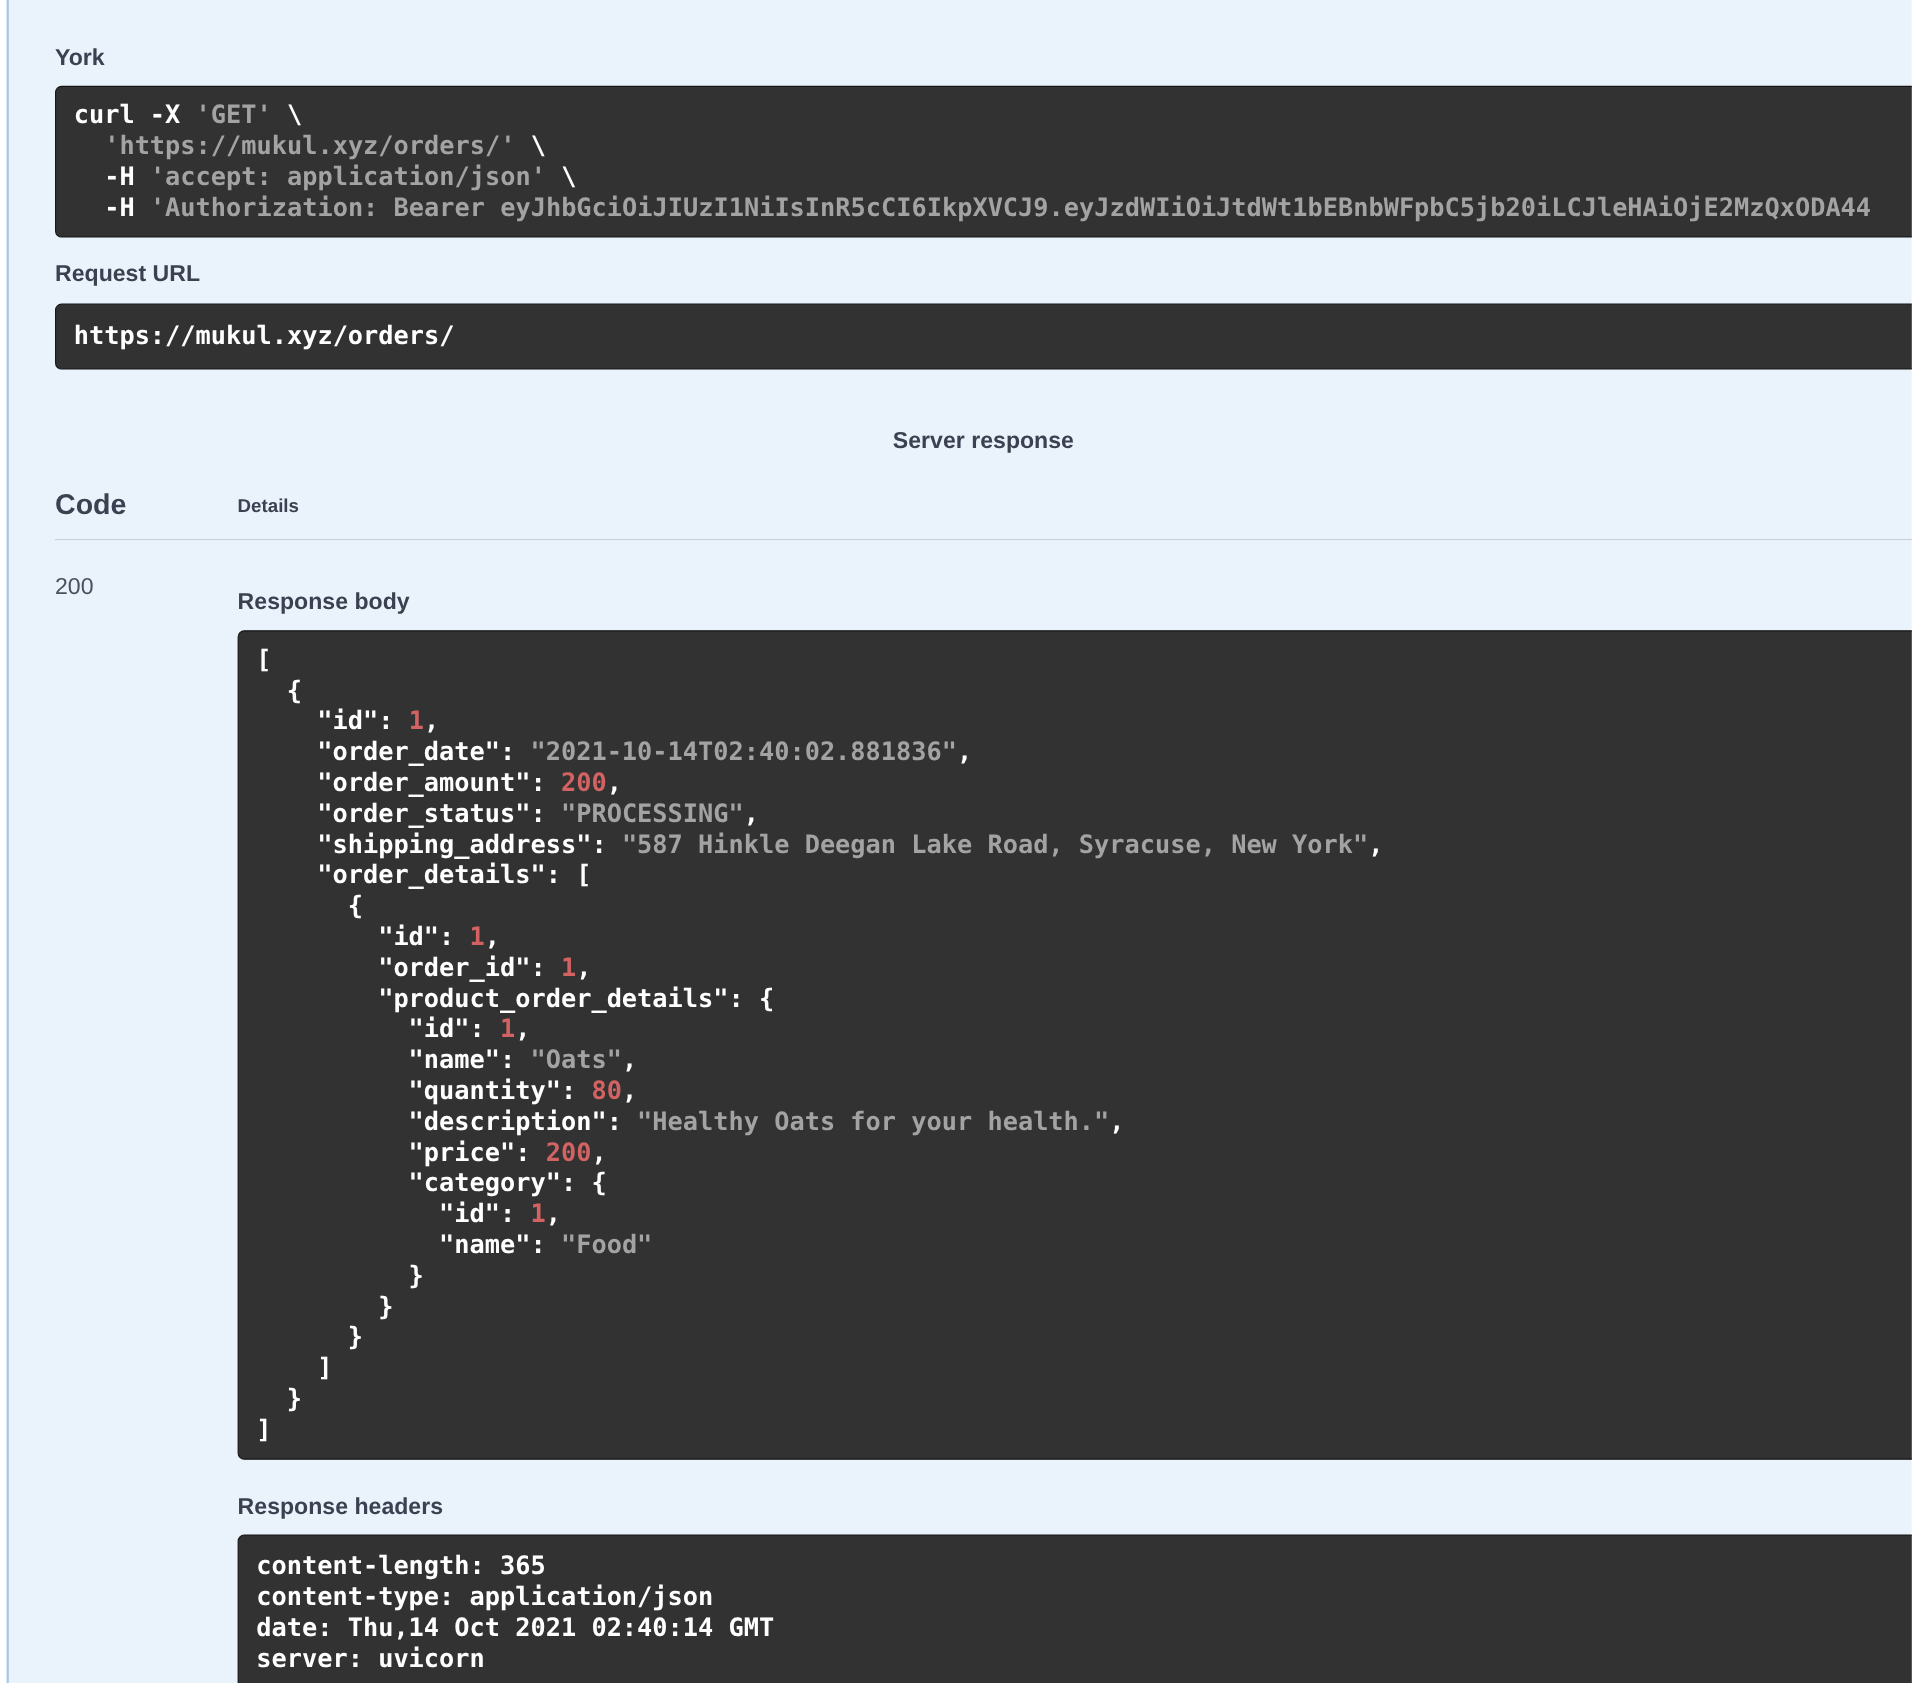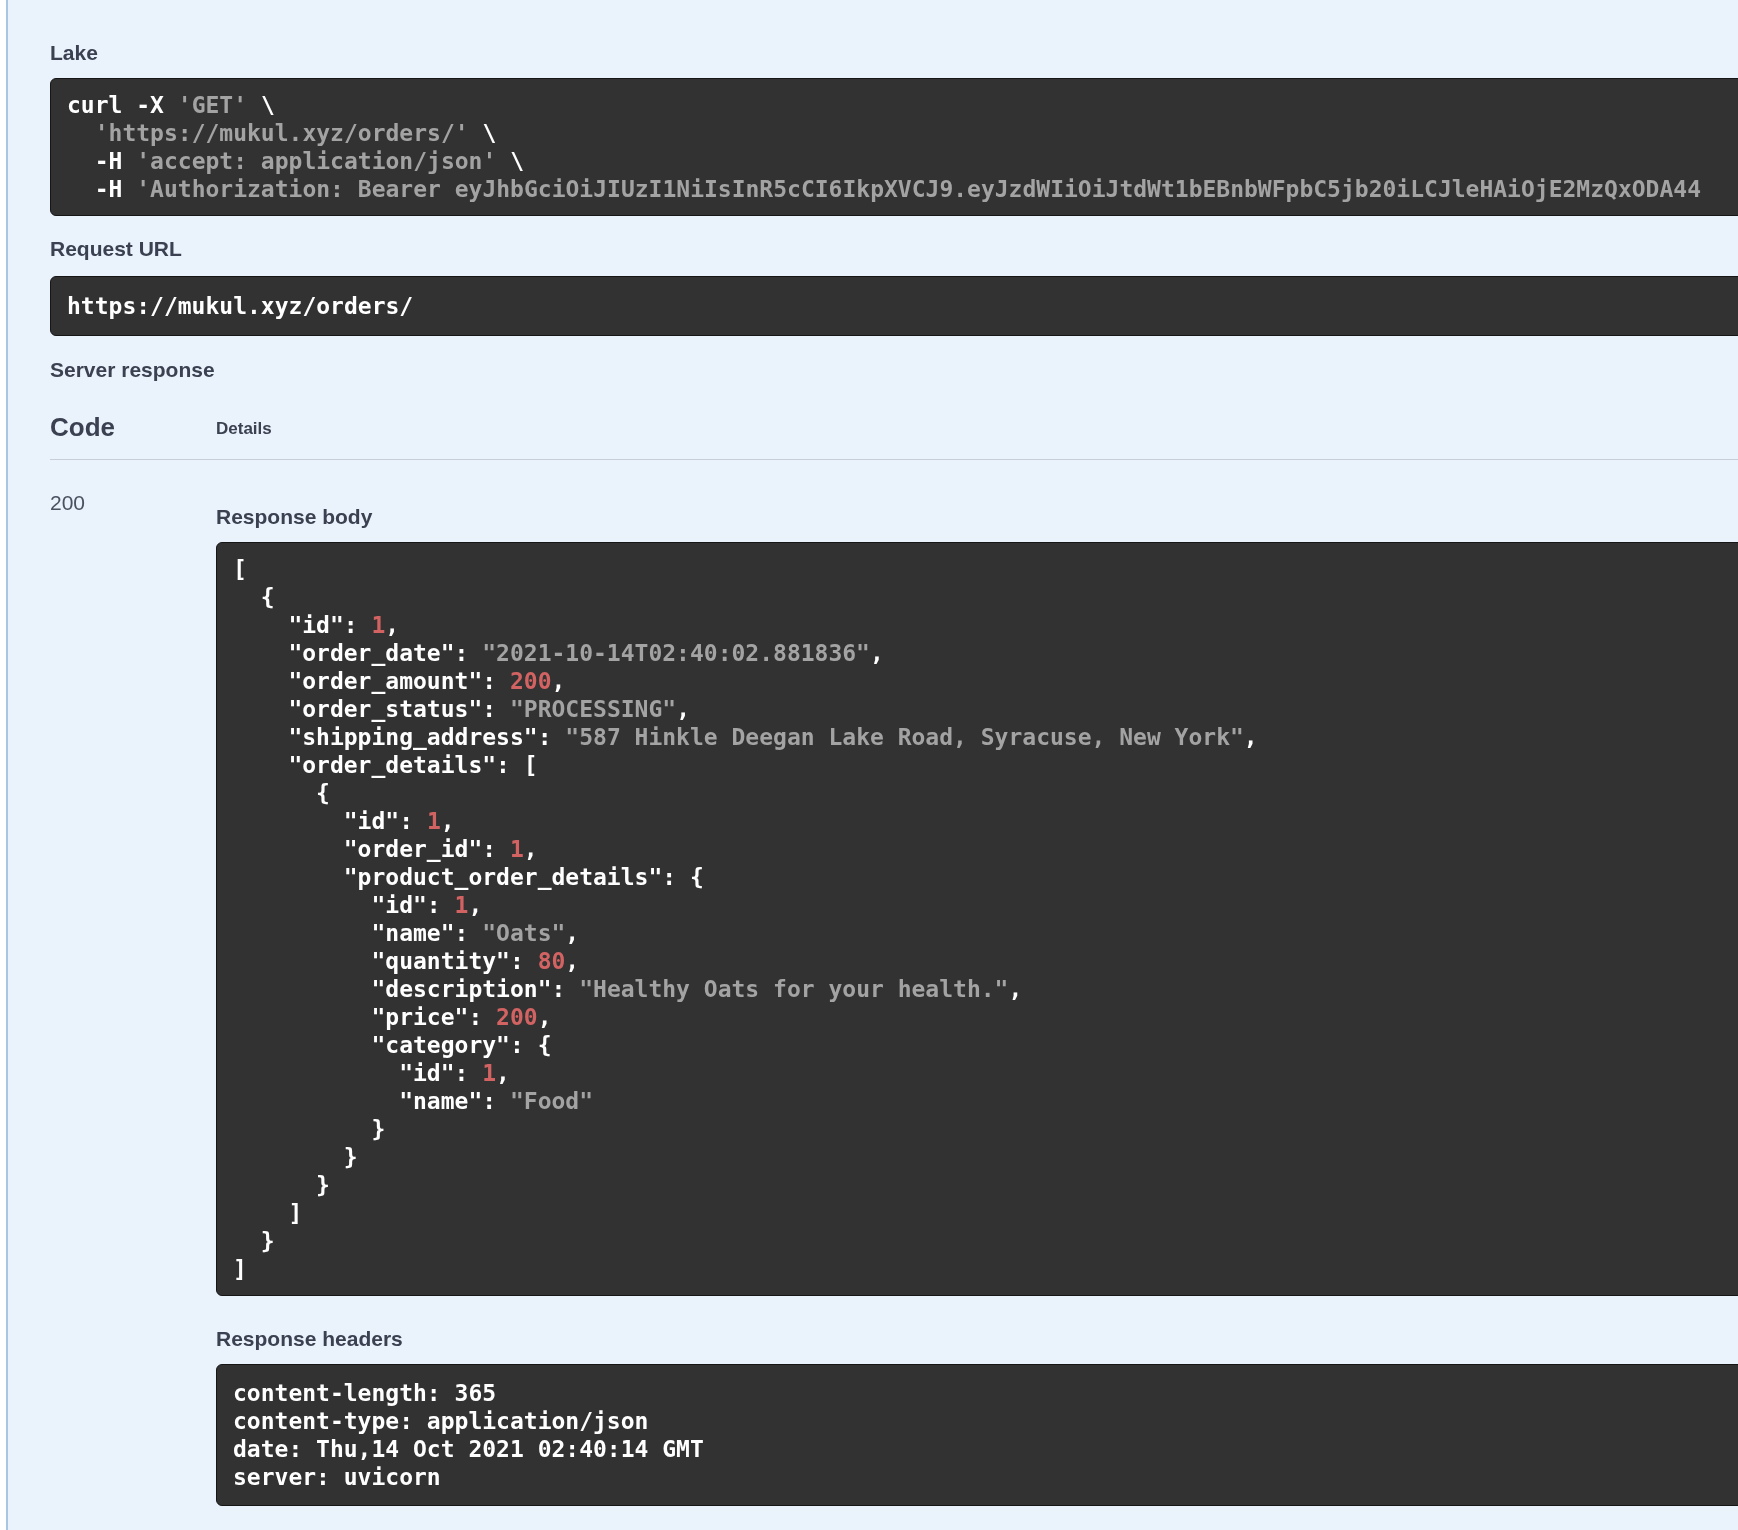--- a/index.html
+++ b/index.html
@@ -35,21 +35,21 @@
     margin: 0;
     white-space: pre;
     overflow: hidden;
   }
   .tok-str { color: #a3a3a3; }
   .tok-num { color: #d36363; }
 
   .curl-block   { width: 1760px; margin-top: 12px; }
   .url-block    { width: 1760px; margin-top: 14px; padding-top: 15px; padding-bottom: 15px; }
   .lbl-request-url    { margin-top: 20px; }
-  .lbl-server-response{ margin-top: 21px; }
+  .lbl-server-response{ margin-top: 52px; text-align: center; }
 
   .resp-table { margin-top: 28px; }
   .resp-head {
     display: flex;
     align-items: flex-start;
     padding-bottom: 16px;
     border-bottom: 1px solid #c9ced6;
     width: 1690px;
   }
   .col-code { width: 166px; flex: none; }
@@ -67,21 +67,21 @@
   .lbl-response-body { margin-top: 44px; }
   .body-block { width: 1600px; margin-top: 12px; }
   .lbl-response-headers { margin-top: 30px; }
   .headers-block { width: 1600px; margin-top: 12px; padding-top: 14px; padding-bottom: 14px; }
 </style>
 </head>
 <body>
 
 <div class="panel">
 
-  <div class="section-label">Lake</div>
+  <div class="section-label">York</div>
   <pre class="code-block curl-block">curl -X <span class="tok-str">'GET'</span> \
   <span class="tok-str">'https://mukul.xyz/orders/'</span> \
   -H <span class="tok-str">'accept: application/json'</span> \
   -H <span class="tok-str">'Authorization: Bearer eyJhbGciOiJIUzI1NiIsInR5cCI6IkpXVCJ9.eyJzdWIiOiJtdWt1bEBnbWFpbC5jb20iLCJleHAiOjE2MzQxODA44</span></pre>
 
   <div class="section-label lbl-request-url">Request URL</div>
   <pre class="code-block url-block">https://mukul.xyz/orders/</pre>
 
   <div class="section-label lbl-server-response">Server response</div>
 

